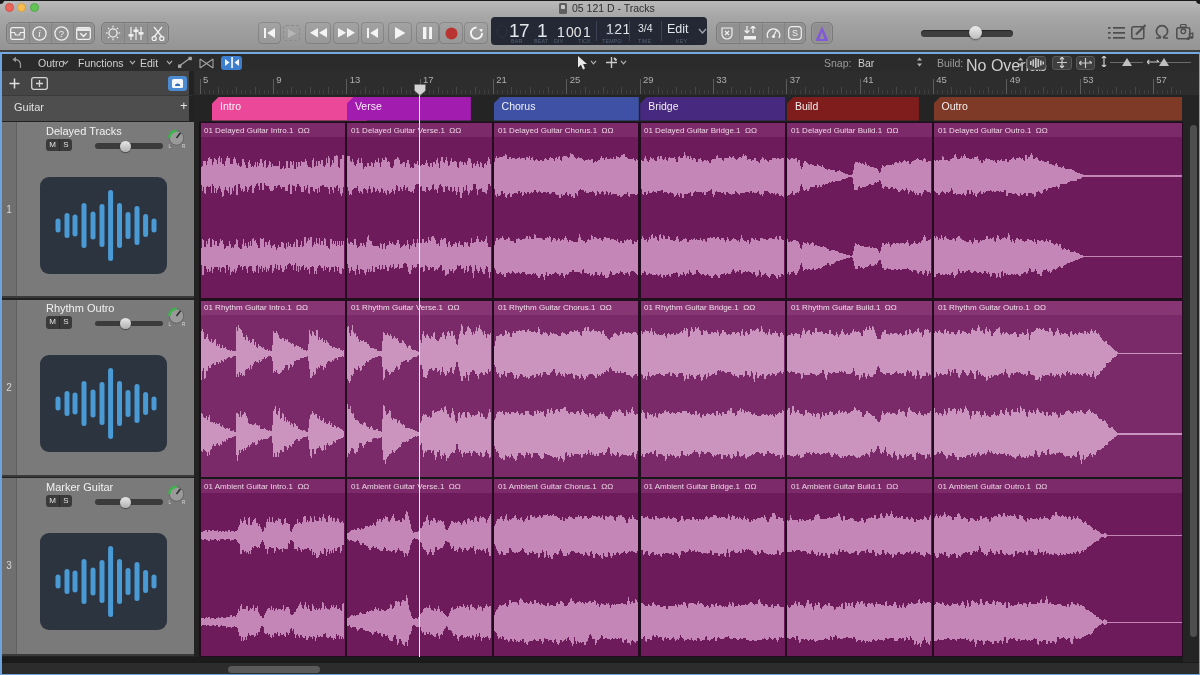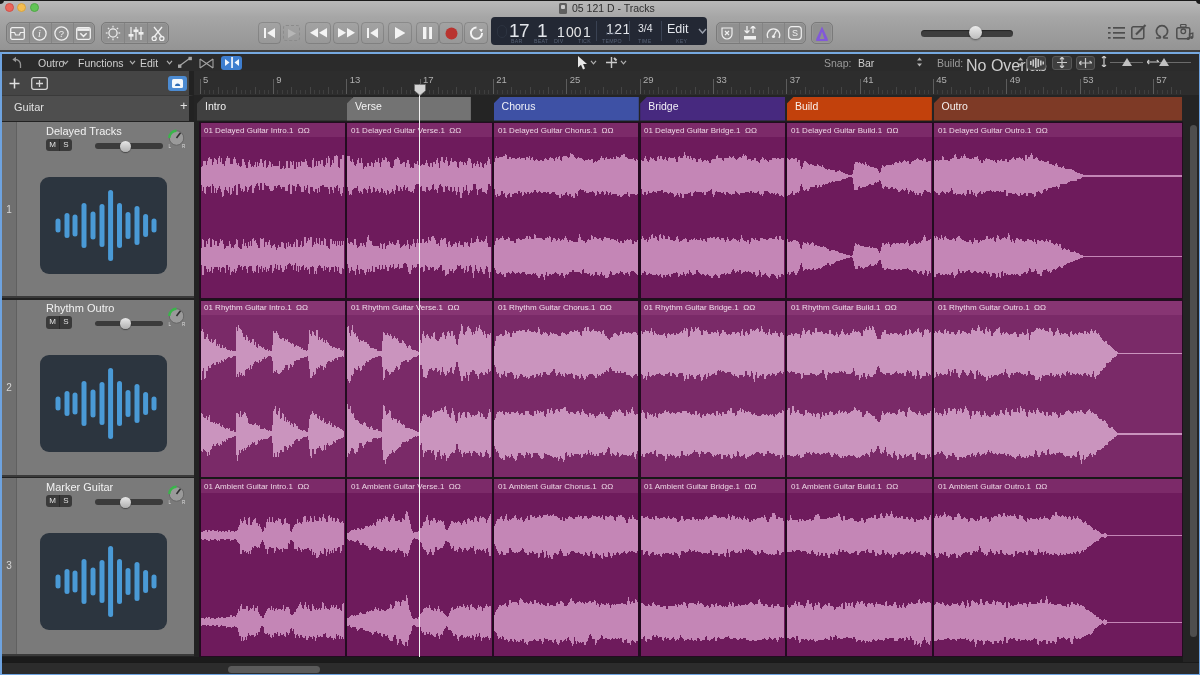--- a/index.html
+++ b/index.html
@@ -631,33 +631,33 @@
       <path d="M8.5,3 v7 M5,6.5 h7" stroke="#d5d5d5" stroke-width="1.3"></path>
     </svg>
   </div>
 <div class="abs" style="left:168px;top:76px;width:19px;height:14.5px;background:#4c8bd2;border-radius:3px;display:flex;align-items:center;justify-content:center">
     <svg width="13" height="11" viewBox="0 0 13 11">
       <rect x="1" y="1" width="11" height="9" rx="1.5" fill="#f4f8fc"></rect>
       <path d="M4,8 a2.6 2.6 0 0 1 5.2,0 z" fill="#2e6cb5"></path>
     </svg>
   </div>
 <div class="abs markrow"></div>
-<div class="marker" style="left:197px;width:155px;background:#404040;clip-path:polygon(7px 0,100% 0,100% 100%,0 100%,0 7px)">
+<div class="marker" style="left:212px;width:155px;background:#ec4899;clip-path:polygon(7px 0,100% 0,100% 100%,0 100%,0 7px)">
     <div class="mlabel">Intro</div>
   </div>
-<div class="marker" style="left:346.9px;width:124px;background:#737373;clip-path:polygon(7px 0,100% 0,100% 100%,0 100%,0 7px)">
+<div class="marker" style="left:346.9px;width:124px;background:#a21caf;clip-path:polygon(7px 0,100% 0,100% 100%,0 100%,0 7px)">
     <div class="mlabel">Verse</div>
   </div>
 <div class="marker" style="left:493.6px;width:145.2px;background:#3e51a5;clip-path:polygon(7px 0,100% 0,100% 100%,0 100%,0 7px)">
     <div class="mlabel">Chorus</div>
   </div>
 <div class="marker" style="left:640.2px;width:145.2px;background:#47297f;clip-path:polygon(7px 0,100% 0,100% 100%,0 100%,0 7px)">
     <div class="mlabel">Bridge</div>
   </div>
-<div class="marker" style="left:786.9px;width:145px;background:#c2410c;clip-path:polygon(7px 0,100% 0,100% 100%,0 100%,0 7px)">
+<div class="marker" style="left:786.9px;width:132px;background:#7f1d1d;clip-path:polygon(7px 0,100% 0,100% 100%,0 100%,0 7px)">
     <div class="mlabel">Build</div>
   </div>
 <div class="marker" style="left:933.6px;width:248.7px;background:#7e3a26;clip-path:polygon(7px 0,100% 0,100% 100%,0 100%,0 7px)">
     <div class="mlabel">Outro</div>
   </div>
 <div class="abs markleft">
     <div style="position:absolute;left:14px;top:4.5px;color:#e0e0e0;font-size:11px">Guitar</div>
     <div style="position:absolute;left:180px;top:2px;color:#e2e2e2;font-size:13px">+</div>
   </div>
 <div class="abs hdrcol"></div>

